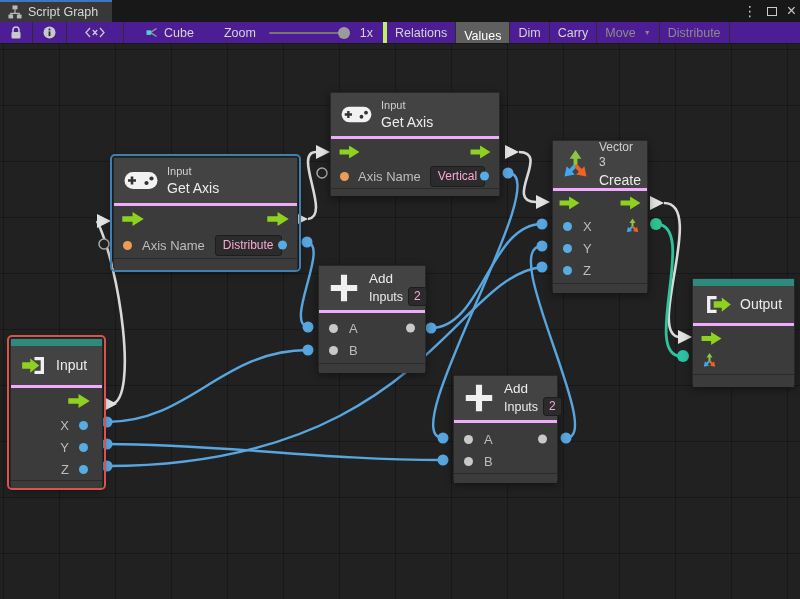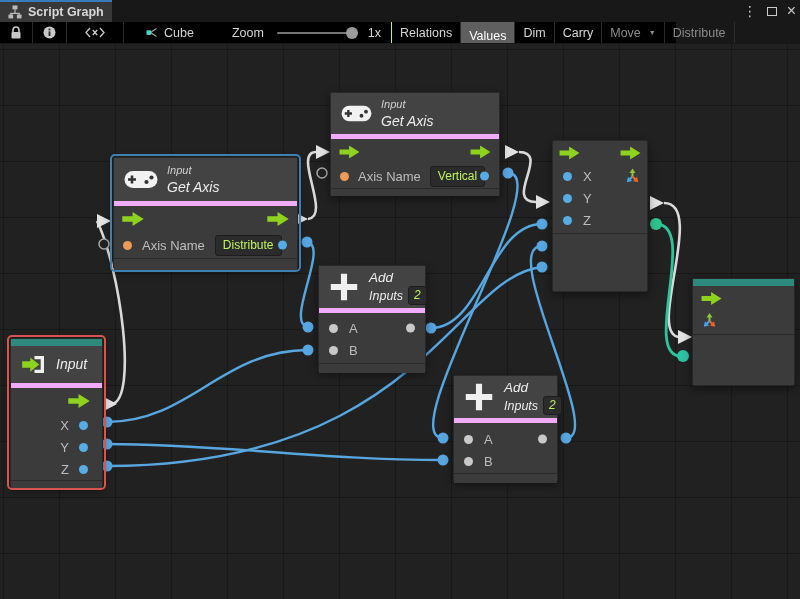--- a/index.html
+++ b/index.html
@@ -4,62 +4,62 @@
 <style>
   * { margin:0; padding:0; box-sizing:border-box; }
   html,body { width:800px; height:599px; overflow:hidden; background:#181818;
     font-family:"Liberation Sans", sans-serif; -webkit-font-smoothing:antialiased; }
   .stage { position:relative; width:800px; height:599px; }
 
   
   .tabbar { position:absolute; left:0; top:0; width:800px; height:22px; background:#181818; z-index:6; }
   .tab { position:absolute; left:0; top:0; width:112px; height:22px; background:#383838;
     border-top:2px solid #3a79bb; display:flex; align-items:center; gap:6px; padding:0 8px;
-    color:#d8d8d8; font-size:12.5px;font-weight:bold; }
+    color:#d8d8d8; font-size:12.5px; }
   .winctl { position:absolute; right:4px; top:0; height:22px; display:flex; align-items:center; gap:10px; color:#c9c9c9; }
   .winctl .glyph { font-size:14px; line-height:1; cursor:default; }
   .maxbox { width:10px; height:9px; border:1.5px solid #c9c9c9; }
 
   
-  .toolbar { position:absolute; left:0; top:22px; width:676px; height:22px; background:#000000;
+  .toolbar { position:absolute; left:0; top:22px; width:800px; height:22px; background:#4c1d95;
     border-bottom:1px solid #191919; display:flex; align-items:stretch; z-index:6;
     color:#d4d4d4; font-size:12.5px; }
   .tbtn { display:flex; align-items:center; justify-content:center; gap:5px;
     border-right:1px solid #2c2c2c; padding:0 8px; white-space:nowrap; }
   .tbtn.icon-only { padding:0 10px; }
   .tbtn.active { background:#5f5f5f; color:#ffffff;align-items:flex-end; }
   .tbtn.disabled { color:#8b8b8b; }
   .arrow-sm { font-size:7px; margin-left:3px; }
-  .zoomwrap { display:flex; align-items:center; gap:13px; margin-left:30px; margin-right:10px; }
+  .zoomwrap { display:flex; align-items:center; gap:13px; margin-left:22px; margin-right:10px; }
   .zoomtrack { position:relative; width:78px; height:2px; background:#767676; border-radius:1px; }
   .zoomhandle { position:absolute; right:-3px; top:-5px; width:12px; height:12px; border-radius:50%; background:#9b9b9b; }
 
   
   .canvas { position:absolute; left:0; top:44px; width:800px; height:555px; background-color:#212121;
     background-image:
       linear-gradient(to right, rgba(0,0,0,0.28) 1px, transparent 1px),
       linear-gradient(to bottom, rgba(0,0,0,0.28) 1px, transparent 1px);
     background-size:56px 56px; background-position:3px 5px; z-index:0; }
   .wires { position:absolute; left:0; top:0; width:800px; height:599px; z-index:1; pointer-events:none; }
 
   
   .gnode { position:absolute; z-index:2; background:#3b3b3b; border:1px solid #282828; border-radius:2px;
     box-shadow:0 3px 8px rgba(0,0,0,0.45); }
   .sel-blue { outline:2px solid #4080b0; outline-offset:1px; }
   .sel-red  { outline:2px solid #d9534f; outline-offset:1px; }
   .teal-strip { height:7px; background:#2d8a7d; }
-  .ghead { background:#434343; border-bottom:5px solid #f0abfc; display:flex; align-items:center; gap:9px; padding:0 10px;font-style:italic; }
+  .ghead { background:#434343; border-bottom:3px solid #f0abfc; display:flex; align-items:center; gap:9px; padding:0 10px; }
   .gcat  { font-size:11px; color:#cfcfcf; line-height:1.3; }
   .gname { font-size:14px; color:#ececec; line-height:1.3; }
   .grow { position:relative; display:flex; align-items:center; }
   .gfoot { border-top:1px solid #2a2a2a; background:#3b3b3b; }
   .pdot { width:9px; height:9px; border-radius:50%; flex:0 0 auto; }
   .blue { background:#57ace4; } .orange { background:#ed9c57; } .gray { background:#c9c9c9; }
   .plabel { font-size:13px; color:#bdbdbd; }
-  .field { background:#2b2b2b; border:1px solid #1d1d1d; border-radius:3px; color:#bef264;
+  .field { background:#2b2b2b; border:1px solid #1d1d1d; border-radius:3px; color:#f9a8d4;
     font-size:12px; padding:2px 7px; line-height:1.25; }
   .count-field { padding:1px 5px; }
   .out-abs { position:absolute; right:10px; top:50%; transform:translateY(-50%); }
   .abs-l { position:absolute; left:8px; top:50%; transform:translateY(-50%); }
   .abs-r { position:absolute; right:8px; top:50%; transform:translateY(-50%); }
   svg { display:block; }
 </style>
 </head>
 <body>
 
@@ -118,21 +118,21 @@
       </span>
       <span>Cube</span>
     </div>
     <div class="zoomwrap">
       <span>Zoom</span>
       <span class="zoomtrack">
         <span class="zoomhandle"></span>
       </span>
       <span>1x</span>
     </div>
-    <div class="tbtn" style="border-left:1px solid #bef264">
+    <div class="tbtn" style="border-left:4px solid #bef264">
       <span>Relations</span>
     </div>
     <div class="tbtn active">
       <span>Values</span>
     </div>
     <div class="tbtn">
       <span>Dim</span>
     </div>
     <div class="tbtn">
       <span>Carry</span>
@@ -350,20 +350,37 @@
       <span class="pdot gray out-abs"></span>
     </div>
     <div class="grow" style="height:22px; padding-left:10px; gap:11px;">
       <span class="pdot gray"></span>
       <span class="plabel">B</span>
     </div>
     <div class="gfoot" style="height:10px; margin-top:1px;"></div>
   </div>
 
   <div class="gnode" style="left:552px; top:140px; width:96px; height:152px;">
+    <div class="ghead" style="height:50px; gap:7px; padding:0 6px;">
+      <span>
+        <svg width="33" height="33" viewBox="0 0 34 34">
+          <path d="M15 18 V11 H11 L17 2 L23 11 H19 V18 Z" fill="#8cc63f"></path>
+          <g transform="rotate(225 17 18)">
+              <path d="M15 18 V11 H11 L17 2 L23 11 H19 V18 Z" fill="#41a8f0"></path>
+            </g>
+          <g transform="rotate(135 17 18)">
+              <path d="M15 18 V11 H11 L17 2 L23 11 H19 V18 Z" fill="#f06423"></path>
+            </g>
+        </svg>
+      </span>
+      <span>
+        <div class="gcat" style="font-size:12px">Vector 3</div>
+        <div class="gname">Create</div>
+      </span>
+    </div>
     <div class="grow" style="height:24px;">
       <span class="abs-l" style="left:6px">
         <svg width="21" height="13" viewBox="0 0 23 15">
             <path d="M0 4.5 H11 V0 L23 7.5 L11 15 V10.5 H0 Z" fill="#8ed11e"></path>
           </svg>
       </span>
       <span class="abs-r" style="right:6px">
         <svg width="21" height="13" viewBox="0 0 23 15">
             <path d="M0 4.5 H11 V0 L23 7.5 L11 15 V10.5 H0 Z" fill="#8ed11e"></path>
           </svg>
@@ -390,20 +407,29 @@
     </div>
     <div class="grow" style="height:22px; padding-left:10px; gap:11px;">
       <span class="pdot blue"></span>
       <span class="plabel">Z</span>
     </div>
     <div class="gfoot" style="height:10px; margin-top:2px;"></div>
   </div>
 
   <div class="gnode" style="left:692px; top:278px; width:103px; height:108px;">
     <div class="teal-strip"></div>
+    <div class="ghead" style="height:40px; gap:8px;">
+      <span>
+        <svg width="29" height="19" viewBox="0 0 30 20">
+          <path d="M4 1 H14 V4.5 H7.5 V15.5 H14 V19 H4 Z" fill="#f0f0f0"></path>
+          <path d="M11 6.5 H19.5 V2.5 L29 10 L19.5 17.5 V13.5 H11 Z" fill="#8ed11e"></path>
+        </svg>
+      </span>
+      <span class="gname">Output</span>
+    </div>
     <div class="grow" style="height:21px; margin-top:2px; padding-left:8px;">
       <span>
         <svg width="21" height="13" viewBox="0 0 23 15">
             <path d="M0 4.5 H11 V0 L23 7.5 L11 15 V10.5 H0 Z" fill="#8ed11e"></path>
           </svg>
       </span>
     </div>
     <div class="grow" style="height:22px; padding-left:8px;">
       <span>
         <svg width="17" height="17" viewBox="0 0 34 34">

